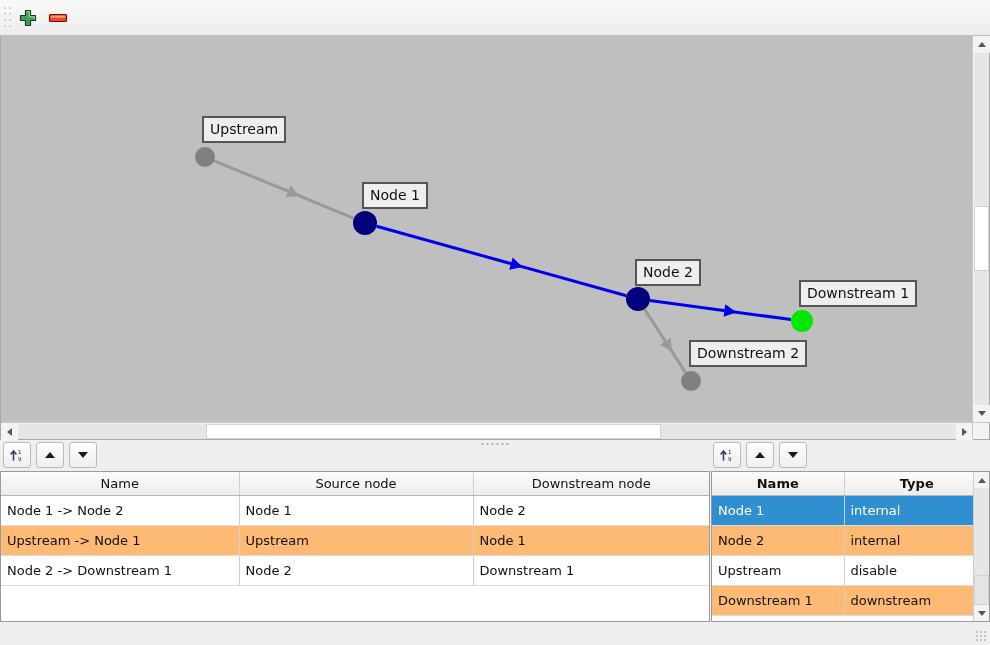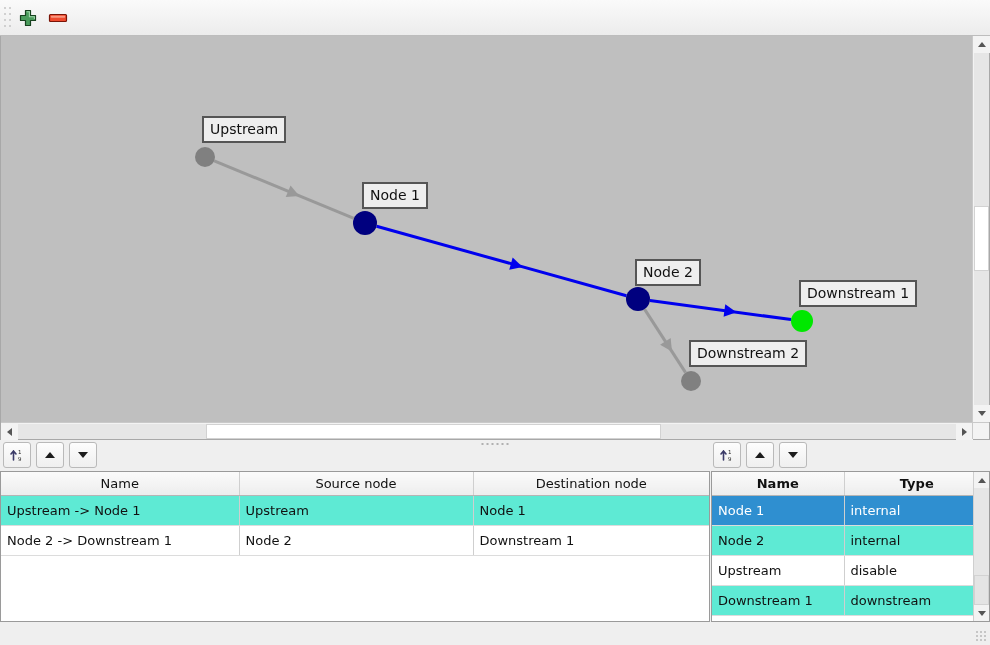--- a/index.html
+++ b/index.html
@@ -202,21 +202,21 @@
   table.grid.bold-head th { font-weight: bold; }
   table.grid td {
     height: 29px;
     padding: 0 6px;
     border-right: 1px solid #cfcfcf;
     border-bottom: 1px solid #dcdcdc;
     white-space: nowrap;
     overflow: hidden;
     text-overflow: ellipsis;
   }
-  table.grid tr.alt td { background: #5eead4; }
+  table.grid tr.alt td { background: #fdba74; }
   table.grid tr.sel td { background: #2f8fd0; color: #ffffff; }
   table.grid tr td:last-child,
   table.grid tr th:last-child { border-right: none; }
 
   
   .tbl-sb {
     position: absolute;
     right: 0; top: 0;
     width: 16px; height: 100%;
     background: #f5f5f5;
@@ -361,24 +361,29 @@
     <table class="grid" id="edge-grid">
       <colgroup>
         <col style="width:238px">
           <col style="width:234px">
           <col>
       </colgroup>
       <thead>
           <tr id="edge-head-row">
             <th>Name</th>
             <th>Source node</th>
-            <th>Destination node</th>
+            <th>Downstream node</th>
           </tr>
         </thead>
       <tbody id="edge-body">
+          <tr>
+            <td>Node 1 -&gt; Node 2</td>
+            <td>Node 1</td>
+            <td>Node 2</td>
+          </tr>
           <tr class="alt">
             <td>Upstream -&gt; Node 1</td>
             <td>Upstream</td>
             <td>Node 1</td>
           </tr>
           <tr>
             <td>Node 2 -&gt; Downstream 1</td>
             <td>Node 2</td>
             <td>Downstream 1</td>
           </tr>

